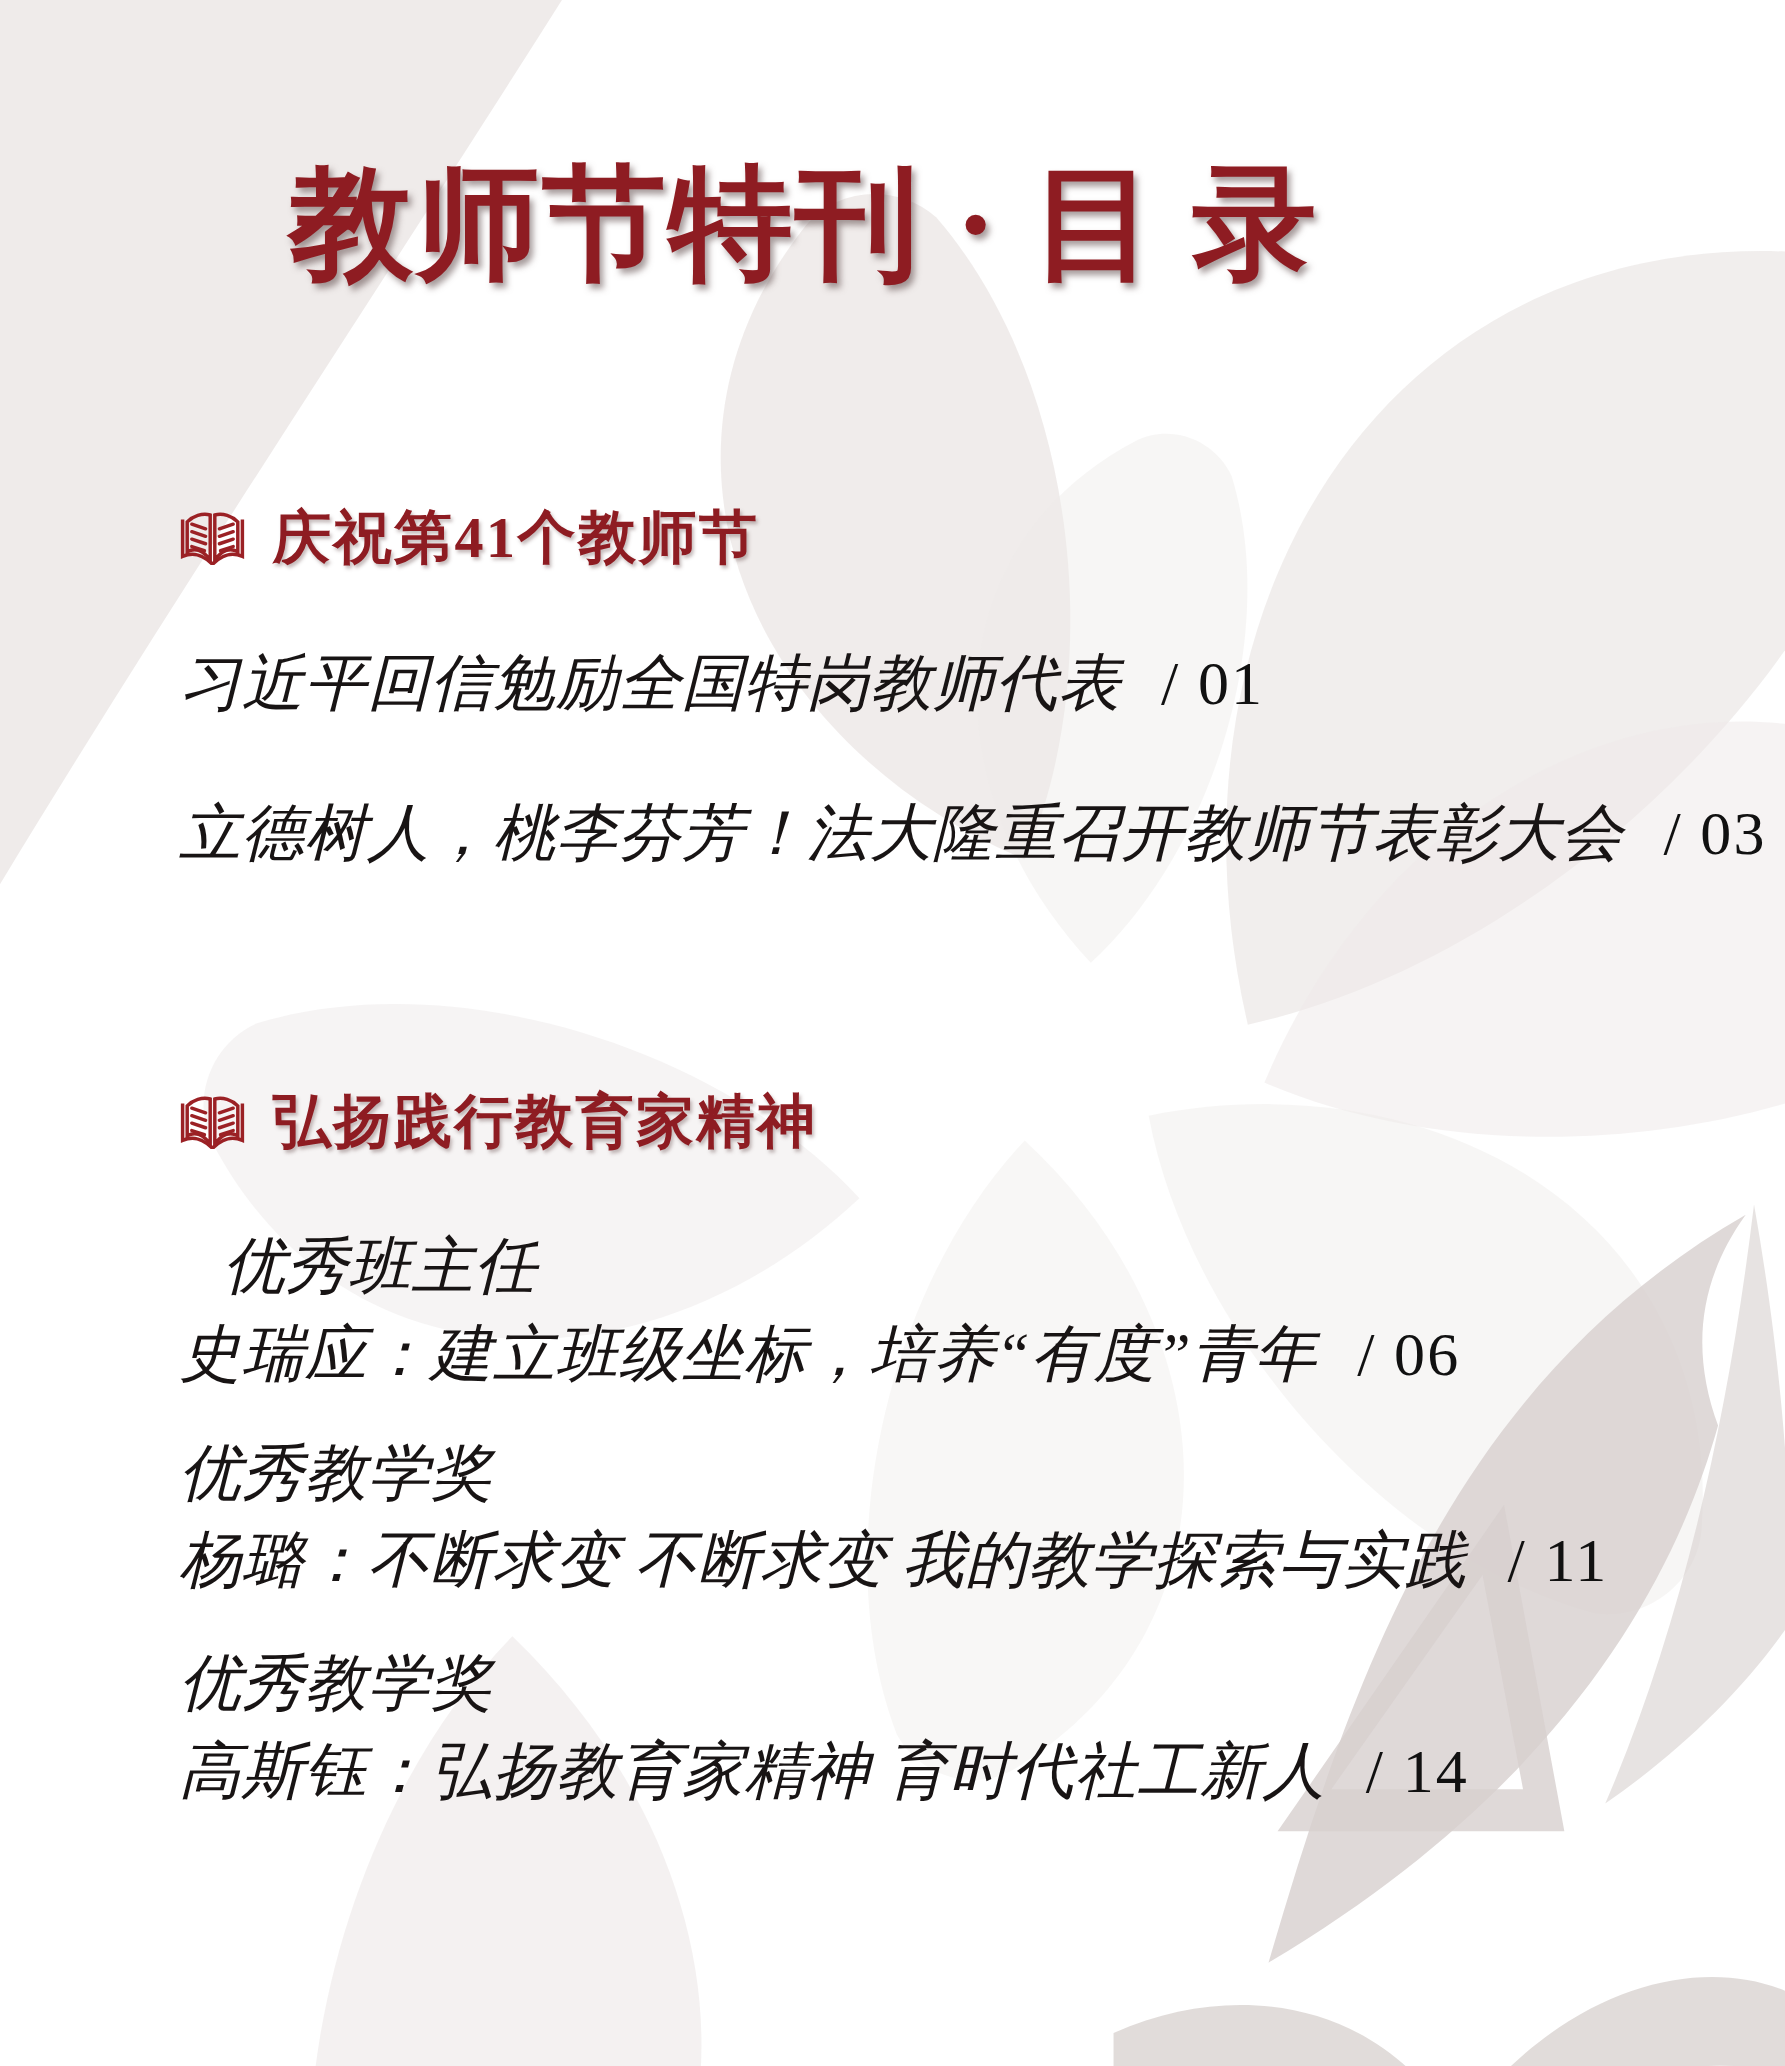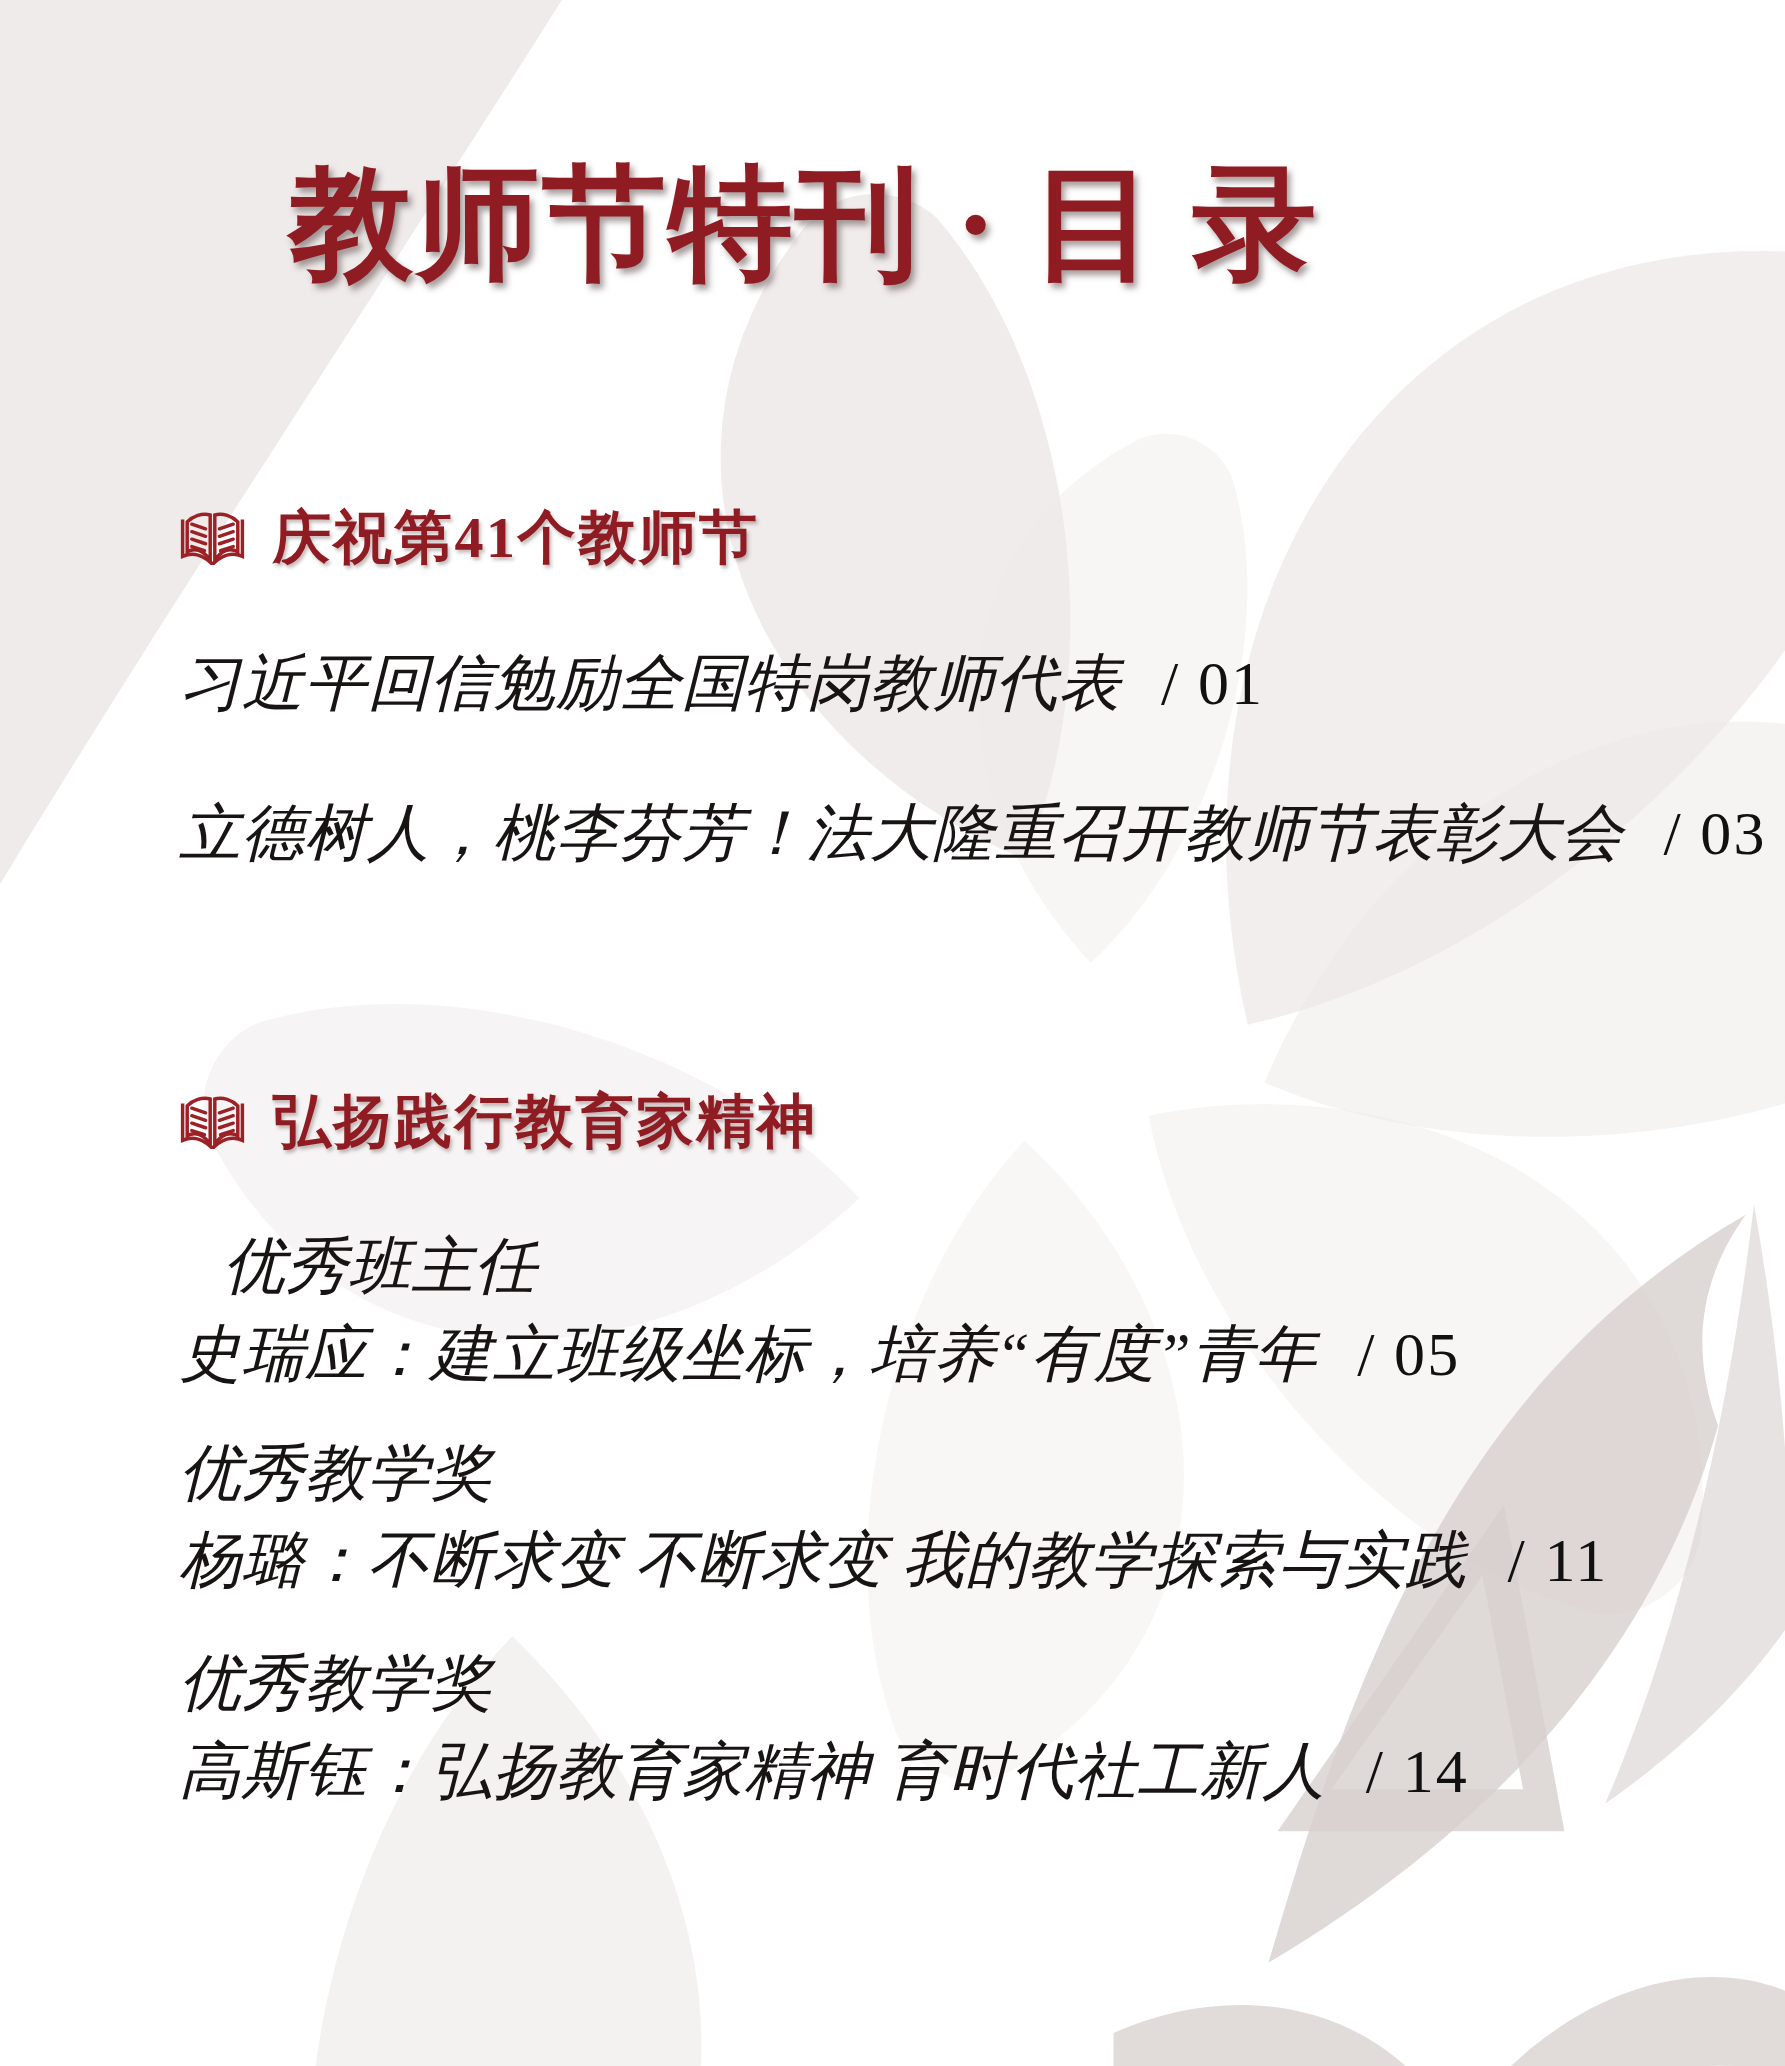--- a/index.html
+++ b/index.html
@@ -115,21 +115,21 @@
           <path d="M96 52 L72 60"></path>
           <path d="M96 65 L74 72"></path>
       </g>
     </g>
   </svg>
   <span class="sec-txt">弘扬践行教育家精神</span>
 </div>
 
 <div class="toc-line l-g1a">优秀班主任</div>
 <div class="toc-line l-g1b">
-  <span>史瑞应：建立班级坐标，培养“有度”青年</span><span class="pg">/ 05</span>
+  <span>史瑞应：建立班级坐标，培养“有度”青年</span><span class="pg">/ 06</span>
 </div>
 
 <div class="toc-line l-g2a">优秀教学奖</div>
 <div class="toc-line l-g2b">
   <span>杨璐：不断求变 不断求变 我的教学探索与实践</span><span class="pg">/ 11</span>
 </div>
 
 <div class="toc-line l-g3a">优秀教学奖</div>
 <div class="toc-line l-g3b">
   <span>高斯钰：弘扬教育家精神 育时代社工新人</span><span class="pg">/ 14</span>

